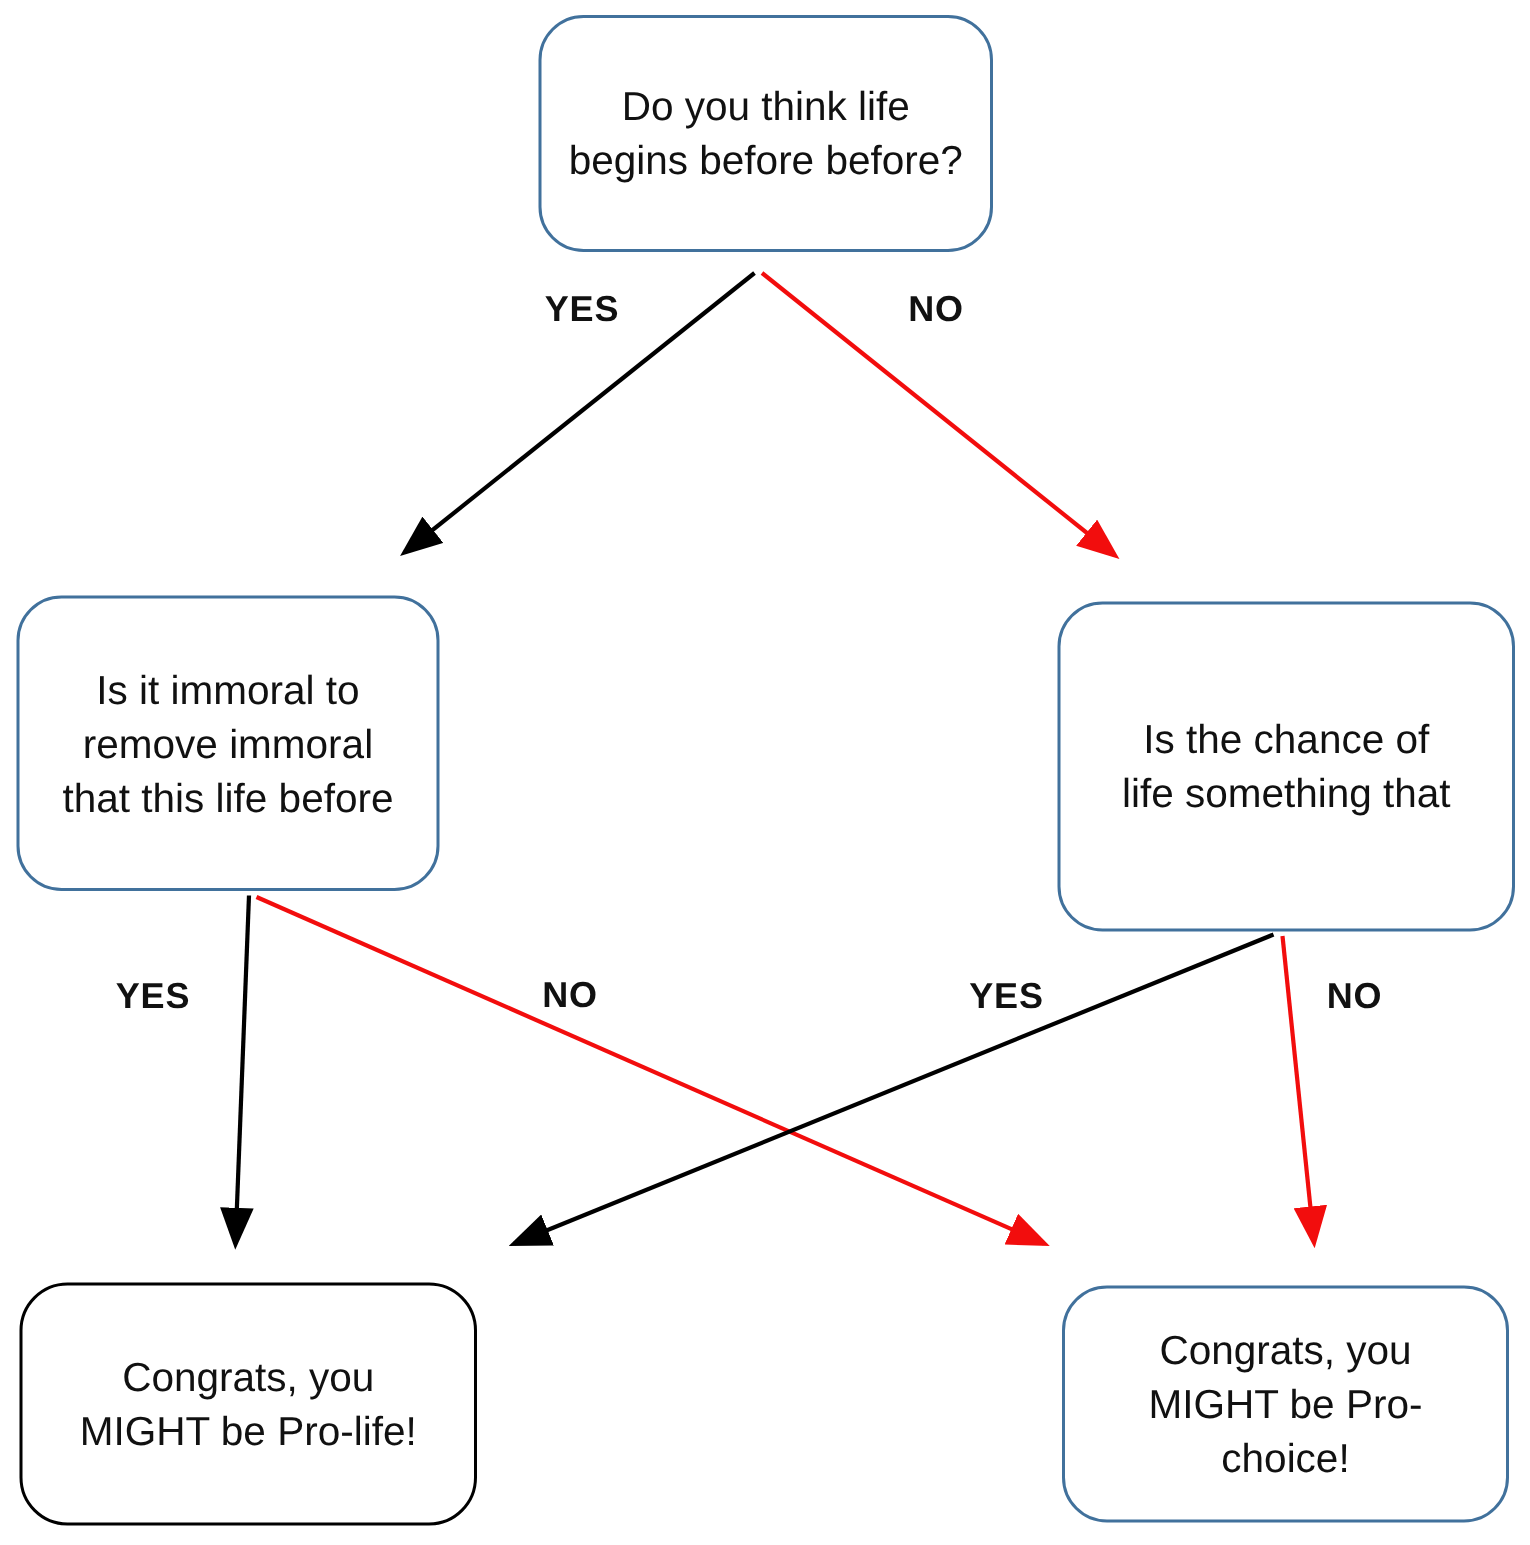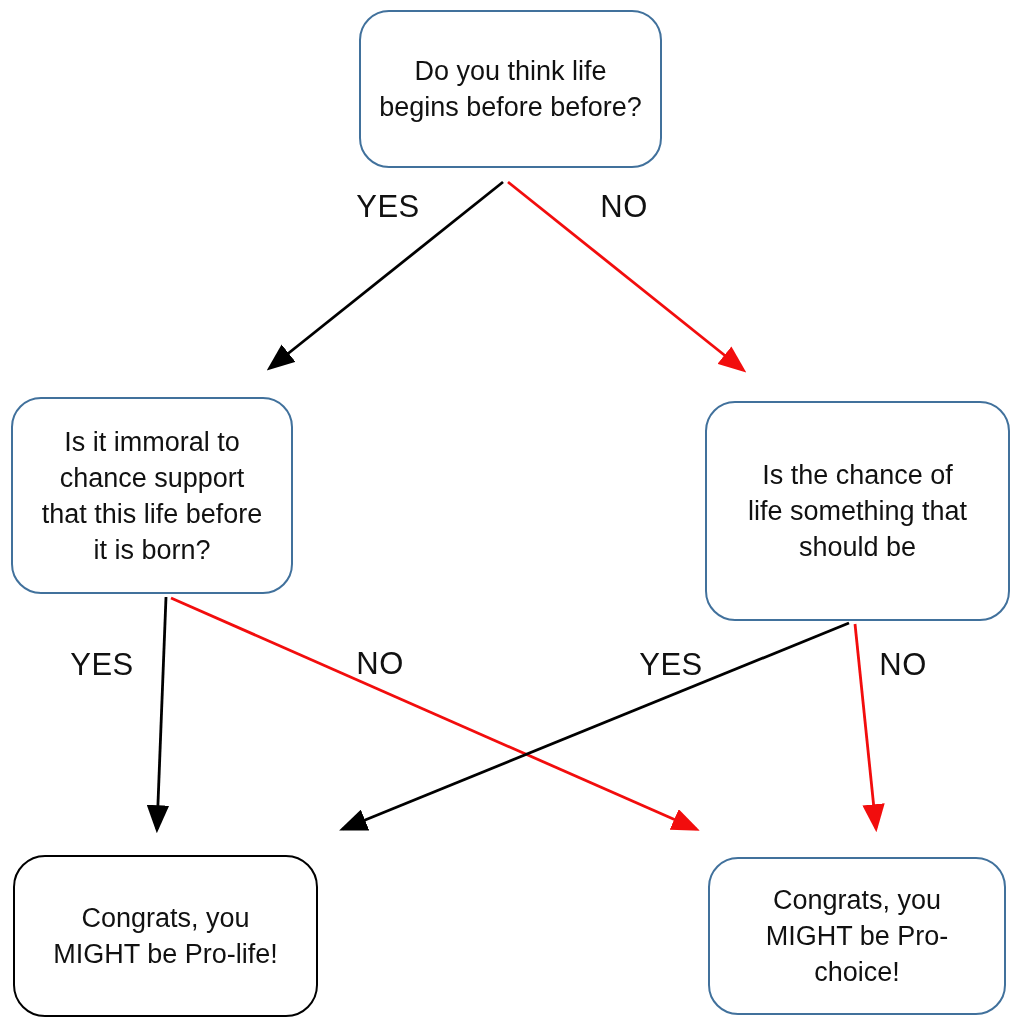--- a/index.html
+++ b/index.html
@@ -50,22 +50,22 @@
   .node-left-q      { left: 11px;  top: 397px; width: 282px; height: 197px; }
   .node-right-q     { left: 705px; top: 401px; width: 305px; height: 220px; text-align: right; }
   .node-pro-life    { left: 13px;  top: 855px; width: 305px; height: 162px;
                       border-color: var(--box-outline-black, #000000);
                       border-radius: 32px; }
   .node-pro-choice  { left: 708px; top: 857px; width: 298px; height: 158px; }
 
   .edge-label {
     position: absolute;
     transform: translate(-50%, -50%);
-    font-size: 31px;
-    font-weight: normal;
+    font-size: 24px;
+    font-weight: bold;
     white-space: nowrap;
     color: var(--text, #111111);
     letter-spacing: 0.5px;
   }
   .lbl-root-yes  { left: 388px; top: 207px; }
   .lbl-root-no   { left: 624px; top: 207px; }
   .lbl-left-yes  { left: 102px; top: 665px; }
   .lbl-left-no   { left: 380px; top: 664px; }
   .lbl-right-yes { left: 671px; top: 665px; }
   .lbl-right-no  { left: 903px; top: 665px; }
@@ -92,29 +92,27 @@
     <line class="edge-red" x1="855" y1="624" x2="876" y2="828" marker-end="url(#arrow-red)"></line>
   </svg>
 
   <div class="node node-root">
     <div class="line">Do you think life</div>
     <div class="line">begins before before?</div>
   </div>
 
   <div class="node node-left-q">
     <div class="line">Is it immoral to</div>
-    <div class="line">chance support</div>
+    <div class="line">remove immoral</div>
     <div class="line">that this life before</div>
-    <div class="line">it is born?</div>
   </div>
 
   <div class="node node-right-q">
     <div class="line">Is the chance of</div>
     <div class="line">life something that</div>
-    <div class="line">should be</div>
   </div>
 
   <div class="node node-pro-life">
     <div class="line">Congrats, you</div>
     <div class="line">MIGHT be Pro-life!</div>
   </div>
 
   <div class="node node-pro-choice">
     <div class="line">Congrats, you</div>
     <div class="line">MIGHT be Pro-</div>

